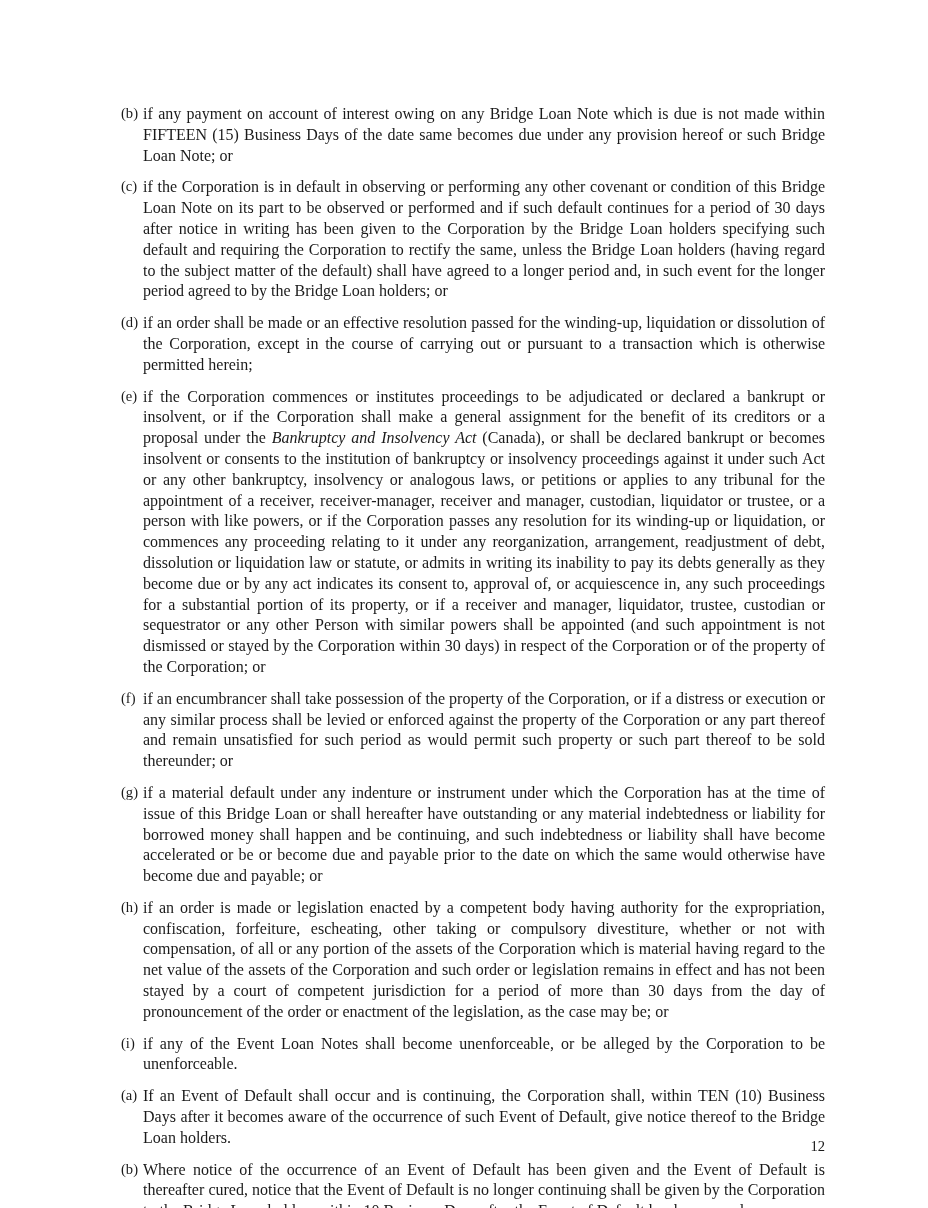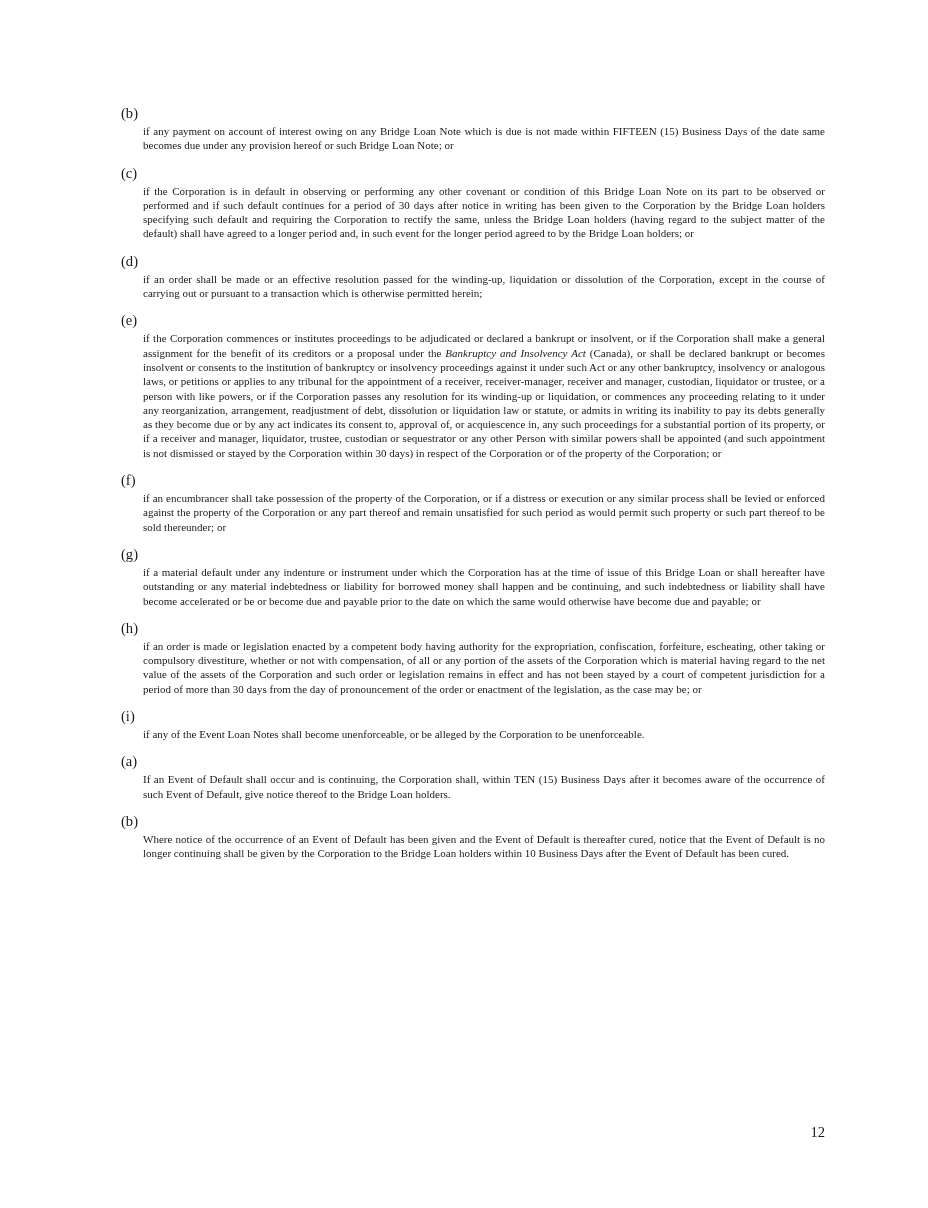--- a/index.html
+++ b/index.html
@@ -35,26 +35,25 @@
     flex: 0 0 auto;
     width: 40px;
     text-align: left;
     font-size: 14.6px;
     line-height: 1.30;
     padding-left: 18px;
     box-sizing: border-box;
   }
   .clause-body {
     flex: 1 1 auto;
-    font-size: 11px;
+    font-size: 16px;
     line-height: 1.30;
     text-align: justify;
     text-justify: inter-word;
     hyphens: none;
-    margin-top: 20px;
   }
   .italic { font-style: italic; }
 
   .section-heading {
     display: flex;
     align-items: baseline;
     margin-top: 26px;
     margin-bottom: 13px;
     margin-left: -22px;
   }
@@ -129,21 +128,21 @@
       <span class="marker">(i)</span>
       <span class="clause-body">if any of the Event Loan Notes shall become unenforceable, or be alleged by the Corporation to be unenforceable.</span>
     </li>
 
   </ul>
 
 
   <ul class="sub-list">
     <li class="clause">
       <span class="marker">(a)</span>
-      <span class="clause-body">If an Event of Default shall occur and is continuing, the Corporation shall, within TEN (15) Business Days after it becomes aware of the occurrence of such Event of Default, give notice thereof to the Bridge Loan holders.</span>
+      <span class="clause-body">If an Event of Default shall occur and is continuing, the Corporation shall, within TEN (10) Business Days after it becomes aware of the occurrence of such Event of Default, give notice thereof to the Bridge Loan holders.</span>
     </li>
     <li class="clause">
       <span class="marker">(b)</span>
       <span class="clause-body">Where notice of the occurrence of an Event of Default has been given and the Event of Default is thereafter cured, notice that the Event of Default is no longer continuing shall be given by the Corporation to the Bridge Loan holders within 10 Business Days after the Event of Default has been cured.</span>
     </li>
   </ul>
 
   <div class="page-number">12</div>
 
 </div>

